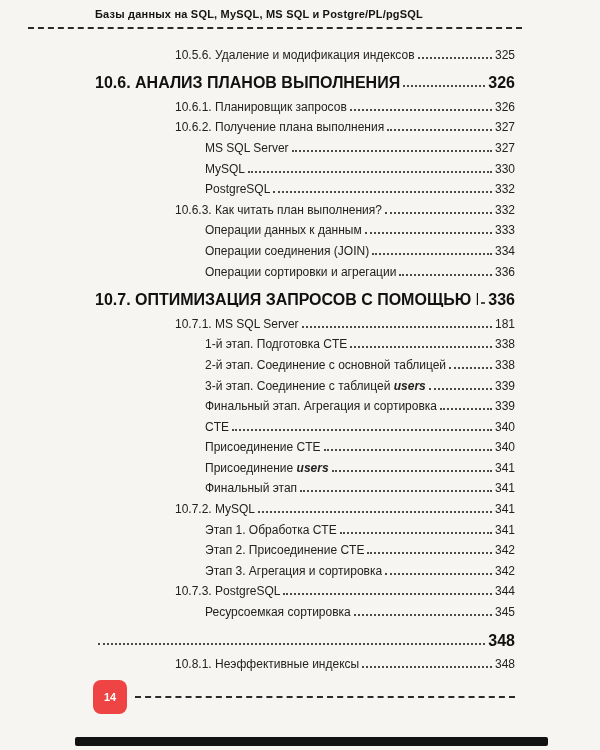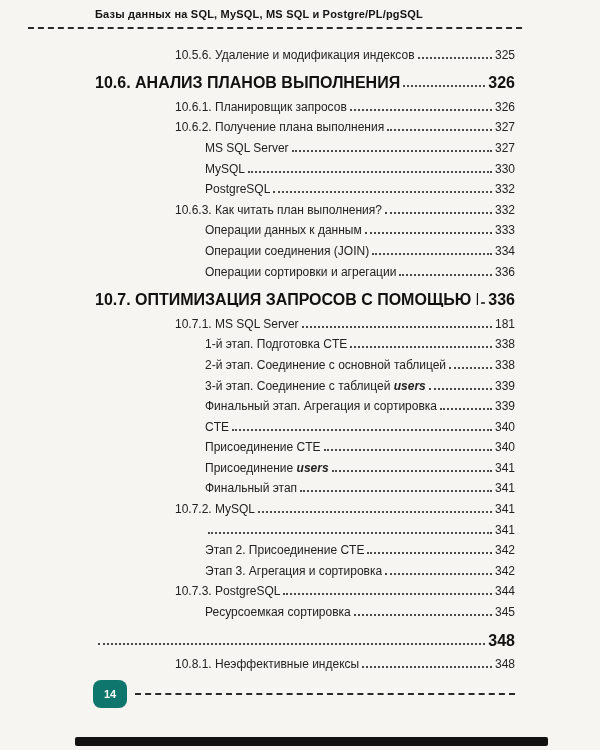--- a/index.html
+++ b/index.html
@@ -69,22 +69,22 @@
   .footer{
     display:flex;
     align-items:center;
     margin:9px 85px 0 93px;
   }
   .page-badge{
     display:inline-flex;
     align-items:center;
     justify-content:center;
     min-width:34px;
-    height:28px;
-    background:#0f766e;
+    height:34px;
+    background:#ef4444;
     color:#ffffff;
     font-size:11px;
     font-weight:bold;
     border-radius:8px;
   }
   .footer-rule{
     flex:1;
     border-top:2px dashed #2a2a2a;
     margin-left:8px;
     height:0;
@@ -215,20 +215,21 @@
         <span class="lbl">Финальный этап</span>
         <span class="leader"></span>
         <span class="pg">341</span>
       </div>
       <div class="toc-row lvl2">
         <span class="lbl">10.7.2. MySQL</span>
         <span class="leader"></span>
         <span class="pg">341</span>
       </div>
       <div class="toc-row lvl3">
+        <span class="lbl">Этап 1. Обработка CTE</span>
         <span class="leader"></span>
         <span class="pg">341</span>
       </div>
       <div class="toc-row lvl3">
         <span class="lbl">Этап 2. Присоединение CTE</span>
         <span class="leader"></span>
         <span class="pg">342</span>
       </div>
       <div class="toc-row lvl3">
         <span class="lbl">Этап 3. Агрегация и сортировка</span>

